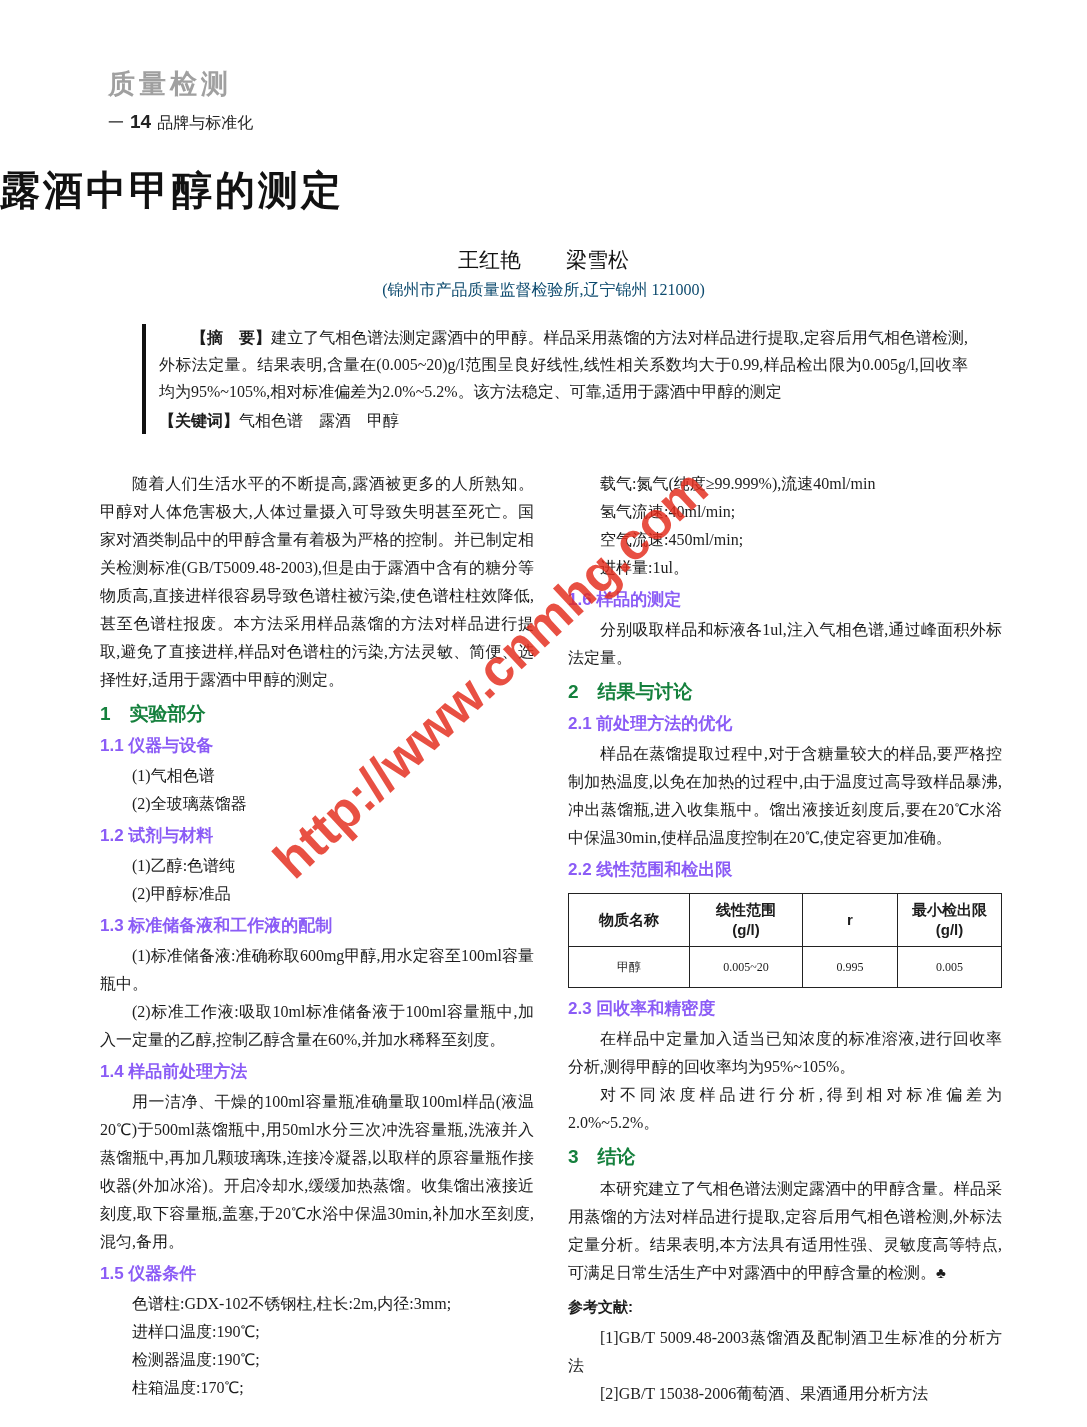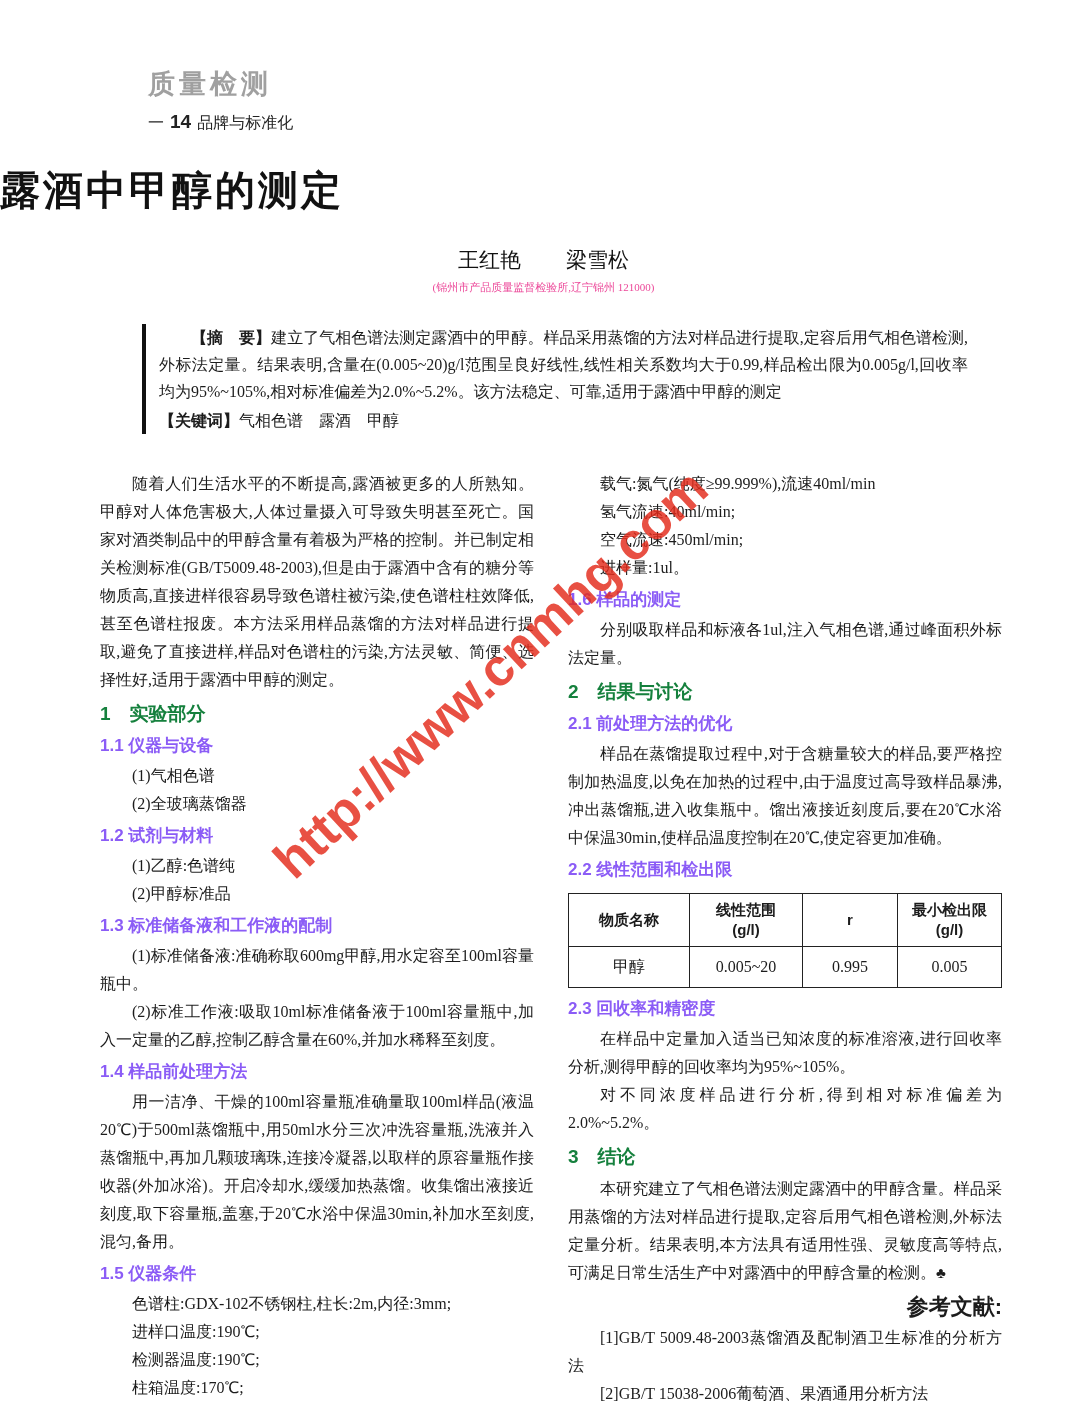--- a/index.html
+++ b/index.html
@@ -7,21 +7,21 @@
   .page {
     position: relative;
     width: 1087px;
     height: 1427px;
     background: #ffffff;
     font-family: "Liberation Serif", serif;
     color: #1c1c1c;
     overflow: hidden;
   }
   
-  .masthead { position: absolute; left: 108px; top: 66px; margin-left: 40px; }
+  .masthead { position: absolute; left: 108px; top: 66px; }
   .category {
     font-family: "Liberation Sans", sans-serif;
     font-size: 27px; font-weight: 600;
     letter-spacing: 4px; color: #a0a0a0;
   }
   .pageline {
     margin-top: 9px;
     font-family: "Liberation Sans", sans-serif;
     font-size: 16px; color: #222;
     display: flex; align-items: baseline; gap: 6px;
@@ -34,21 +34,21 @@
     font-family: "Liberation Sans", sans-serif;
     font-size: 40px; font-weight: bold; letter-spacing: 3px; color: #111;
   }
   .authors {
     position: absolute; top: 246px; left: 0; width: 100%;
     display: flex; justify-content: center; gap: 45px;
     font-size: 21px; color: #111;
   }
   .affiliation {
     position: absolute; top: 280px; left: 0; width: 100%;
-    text-align: center; font-size: 11px; color: #ec4899;
+    text-align: center; font-size: 16px; color: #0c4a6e;
   }
   
   .abstract {
     position: absolute; top: 324px; left: 142px; width: 826px;
     border-left: 4px solid #111;
     padding-left: 13px;
     font-size: 16px; line-height: 27px; text-align: justify;
   }
   .abstract .abs-text { text-indent: 2em; }
   .abstract b { font-family: "Liberation Sans", sans-serif; }
@@ -71,29 +71,29 @@
     margin: 4px 0 2px;
   }
   
   .tbl { width: 100%; border-collapse: collapse; margin: 9px 0 7px; }
   .tbl th, .tbl td { border: 1px solid #222; text-align: center; vertical-align: middle; }
   .tbl th {
     font-family: "Liberation Sans", sans-serif;
     font-size: 15px; font-weight: bold;
     white-space: pre-line; line-height: 20px; padding: 6px 3px;
   }
-  .tbl td { font-size: 16px; padding: 6px 3px; }
+  .tbl td { font-size: 12px; padding: 6px 3px; }
   .tbl th:nth-child(1) { width: 28%; }
   .tbl th:nth-child(2) { width: 26%; margin-top: 9px; }
   .tbl th:nth-child(3) { width: 22%; }
   .tbl th:nth-child(4) { width: 24%; }
   .refhead {
-    text-align: right;
-    font-family: "Liberation Sans", sans-serif;
-    font-size: 22px; font-weight: bold;
+    text-align: left;
+    font-family: "Liberation Sans", sans-serif;
+    font-size: 15px; font-weight: bold;
     margin: 6px 0 3px;
   }
   .endmark { font-size: 15px; }
   
   .watermark {
     position: absolute; left: 282px; top: 838px;
     transform: rotate(-43deg);
     transform-origin: 0 50%;
     font-family: "Liberation Sans", sans-serif;
     font-weight: bold; font-size: 52px;

